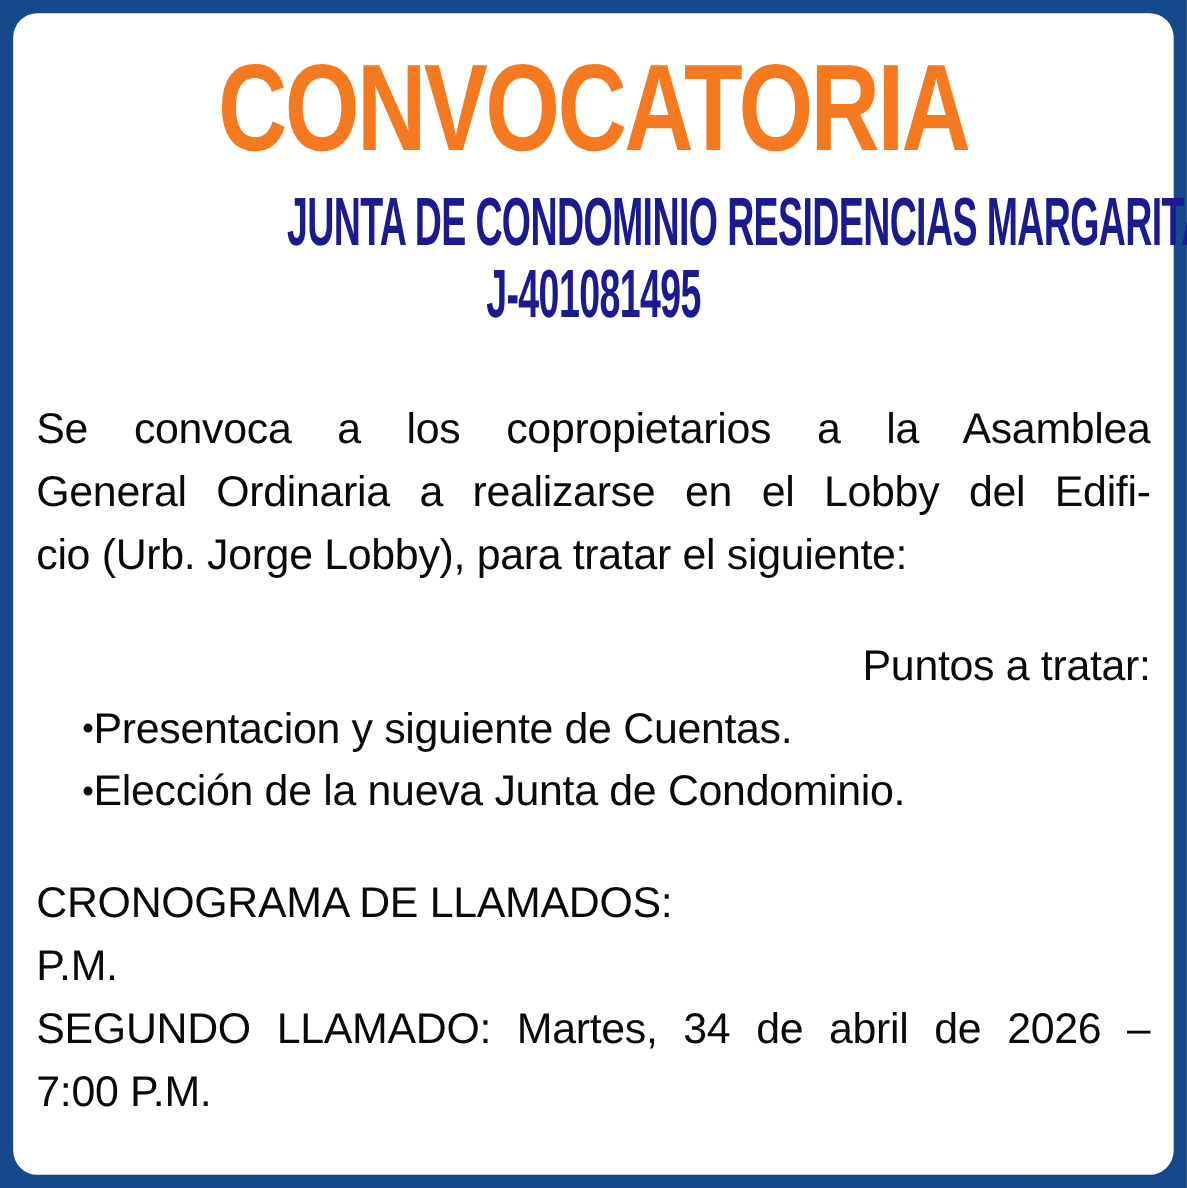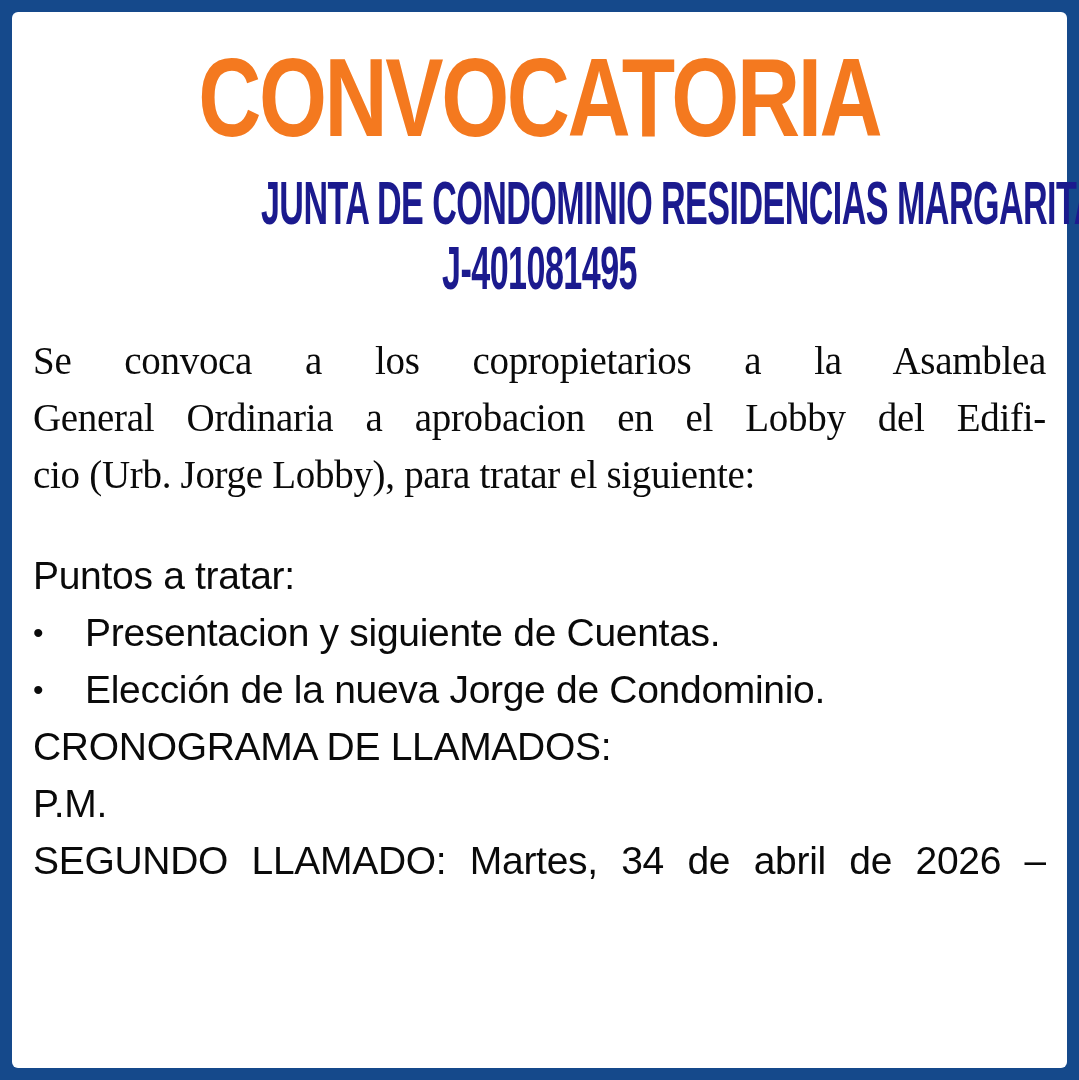--- a/index.html
+++ b/index.html
@@ -7,21 +7,21 @@
     width: 1079px; height: 1080px;
     background: #15498B;
     font-family: "Liberation Sans", sans-serif;
     position: relative;
     overflow: hidden;
   }
   .card {
     position: absolute;
     left: 12px; top: 12px; right: 12px; bottom: 12px;
     background: #FFFFFF;
-    border-radius: 6px;
+    border-radius: 22px;
     box-sizing: border-box;
     padding: 0 21px;
   }
   
   .title-wrap { text-align: center; margin-top: 30px; height: 112px; }
   .title {
     display: inline-block;
     font-weight: 700;
     font-size: 112px;
     line-height: 112px;
@@ -52,57 +52,58 @@
     white-space: nowrap;
   }
   .jline {
     height: 57px;
     line-height: 57px;
     overflow: hidden;
     text-align: justify;
     white-space: normal;
   }
   .jline::after { content: ""; display: inline-block; width: 100%; height: 0; }
-  .intro { margin-top: 32px; font-family: Liberation Serif, serif; }
-  .agenda { margin-top: 44px; }
+  .intro { margin-top: 62px; }
+  .agenda { margin-top: 44px; text-align: right; }
   .bullet-row { display: flex; height: 57px; line-height: 57px; overflow: hidden; }
   .bullet-dot { width: 52px; flex: 0 0 52px; font-size: 30px; }
-  .schedule { }
+  .schedule { margin-top: 45px; }
 </style>
 </head>
 <body>
 
 <div class="card">
 
   <div class="title-wrap">
     <span class="title">CONVOCATORIA</span>
   </div>
 
   <div class="subtitle-wrap">
     <span class="subtitle-line">JUNTA DE CONDOMINIO RESIDENCIAS MARGARITA SOL</span>
     <span class="subtitle-line">J-401081495</span>
   </div>
 
   <div class="body-text intro">
     <div class="jline">Se convoca a los copropietarios a la Asamblea</div>
-    <div class="jline">General Ordinaria a aprobacion en el Lobby del Edifi-</div>
+    <div class="jline">General Ordinaria a realizarse en el Lobby del Edifi-</div>
     <div class="line">cio (Urb. Jorge Lobby), para tratar el siguiente:</div>
   </div>
 
   <div class="body-text agenda">
     <div class="line">Puntos a tratar:</div>
     <div class="bullet-row">
       <span class="bullet-dot">•</span>
       <span>Presentacion y siguiente de Cuentas.</span>
     </div>
     <div class="bullet-row">
       <span class="bullet-dot">•</span>
-      <span>Elección de la nueva Jorge de Condominio.</span>
+      <span>Elección de la nueva Junta de Condominio.</span>
     </div>
   </div>
 
   <div class="body-text schedule">
     <div class="line">CRONOGRAMA DE LLAMADOS:</div>
     <div class="line">P.M.</div>
     <div class="jline">SEGUNDO LLAMADO: Martes, 34 de abril de 2026 –</div>
+    <div class="line">7:00 P.M.</div>
   </div>
 
 </div>
 
 </body></html>

